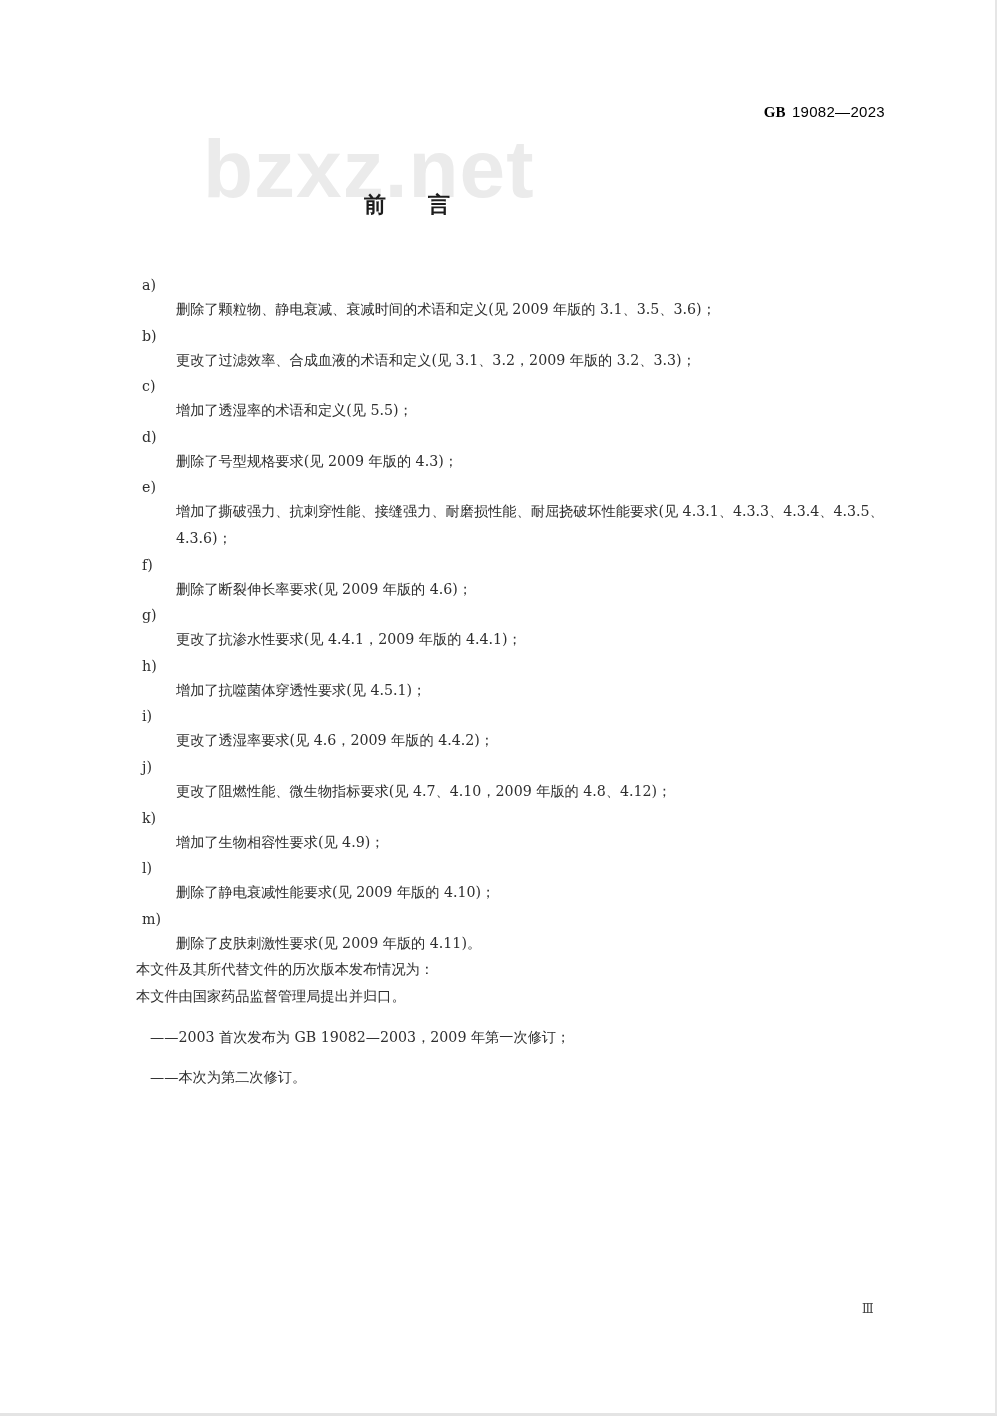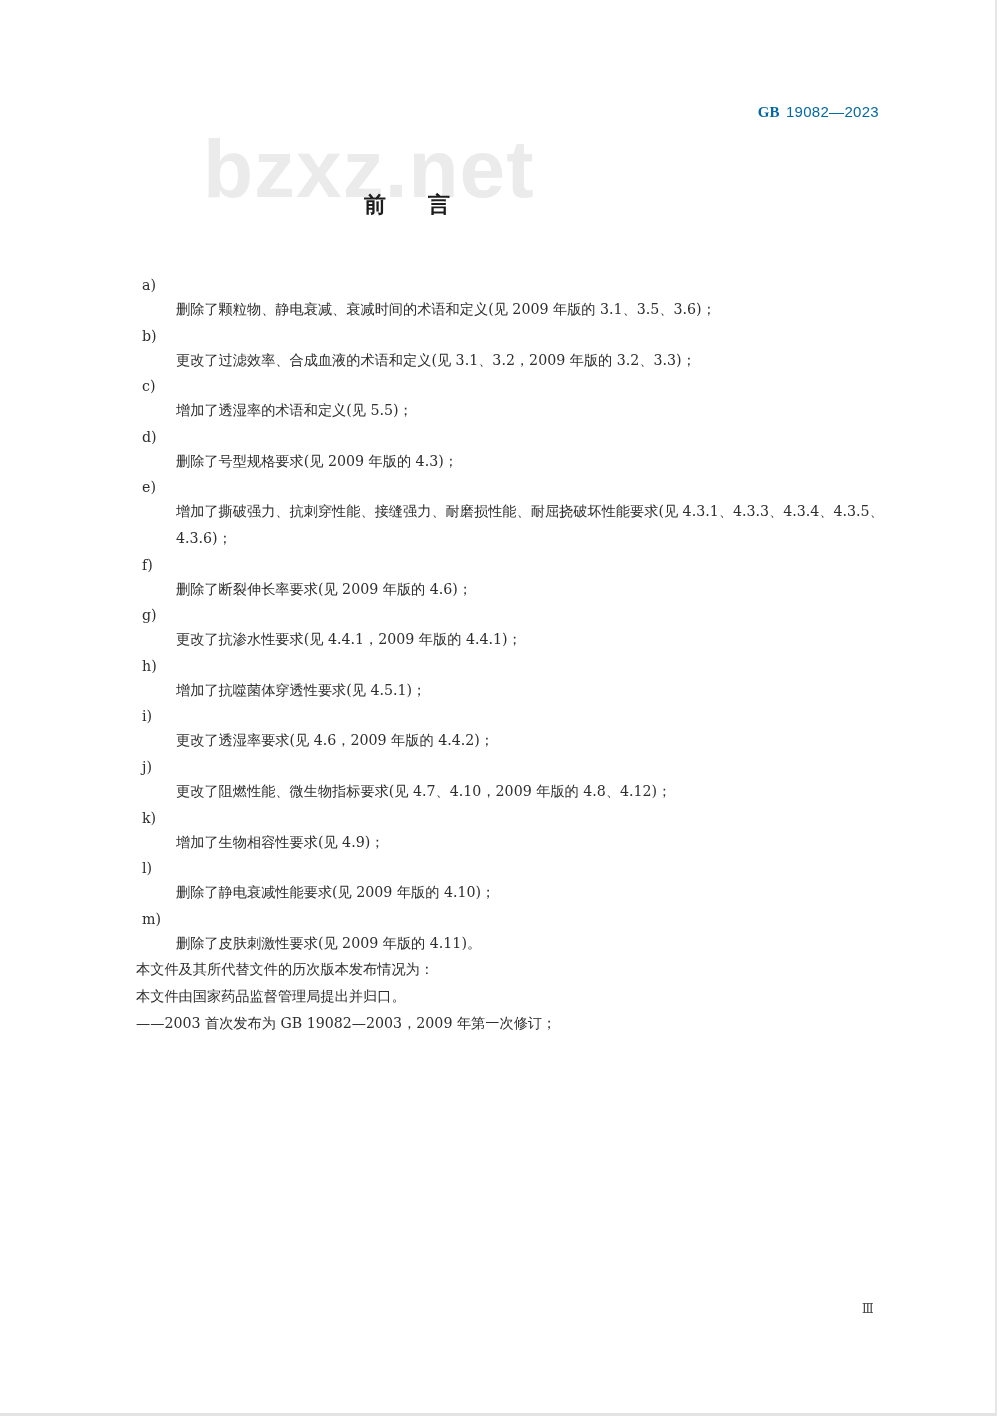--- a/index.html
+++ b/index.html
@@ -20,23 +20,23 @@
       left: 0; top: 0;
       width: 995px;
       height: 1413px;
       background: #ffffff;
       border-right: 2px solid #e6e6e6;
       border-bottom: 3px solid #e4e4e4;
     }
     .std-number {
       position: absolute;
       top: 103px;
-      right: 116px;
+      right: 110px;
       font-size: 15px;
-      color: #0369a1;
+      color: #000000;
       letter-spacing: 0.3px;
       font-family: "Liberation Sans", "DejaVu Sans", sans-serif;
     }
     .std-number .gb {
       font-family: "Liberation Serif", "DejaVu Serif", serif;
       font-weight: bold;
       margin-right: 6px;
     }
     .watermark {
       position: absolute;
@@ -89,21 +89,21 @@
     }
     .list-item .marker {
       width: 34px;
       flex-shrink: 0;
     }
     .list-item .text {
       flex: 1;
       margin-top: 24px;
     }
     .dash-item {
-      margin: 0;
+      margin: 14px;
     }
     .page-number {
       position: absolute;
       top: 1302px;
       left: 862px;
       font-size: 12px;
       color: #444;
       font-family: "Liberation Serif", "DejaVu Serif", serif;
       letter-spacing: -1px;
     }
@@ -174,16 +174,17 @@
         </li>
       <li class="list-item">
           <span class="marker">m)</span>
           <span class="text">删除了皮肤刺激性要求(见 2009 年版的 4.11)。</span>
         </li>
     </ul>
 
     <p class="para">本文件及其所代替文件的历次版本发布情况为：</p>
     <p class="para">本文件由国家药品监督管理局提出并归口。</p>
     <p class="para dash-item">——2003 首次发布为 GB 19082—2003，2009 年第一次修订；</p>
+    <p class="para dash-item">——本次为第二次修订。</p>
   </div>
 
   <div class="page-number">Ⅲ</div>
 </div>
 
 </body></html>

